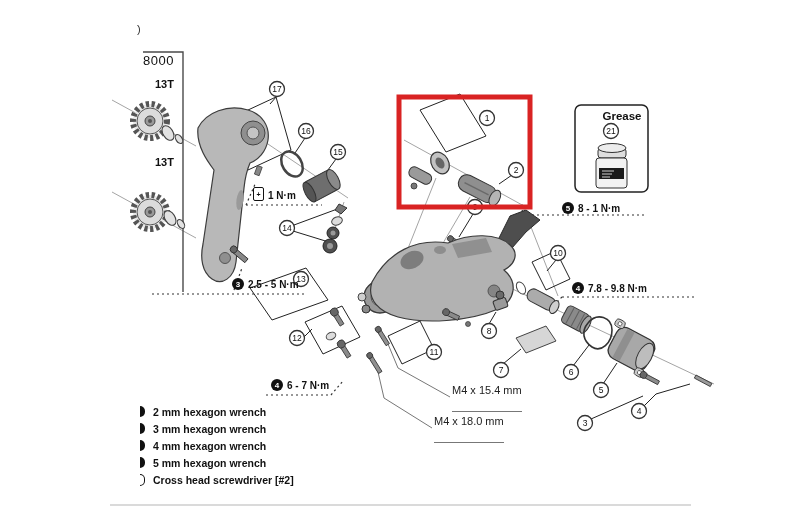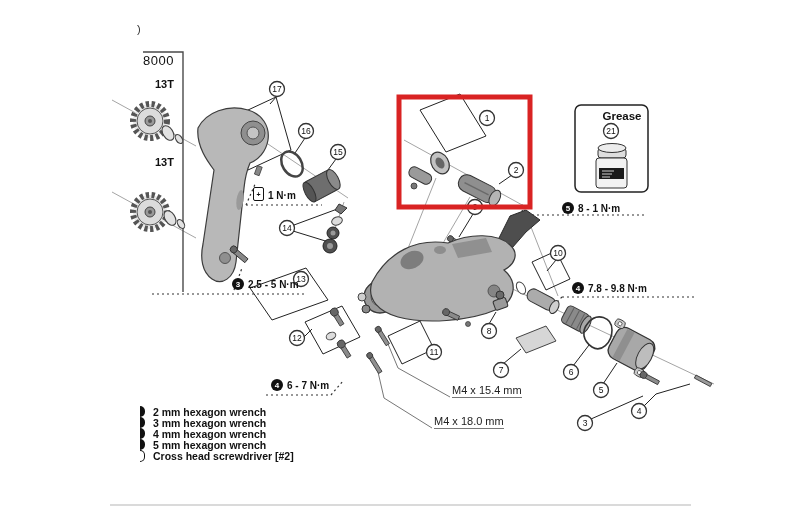--- a/index.html
+++ b/index.html
@@ -16,22 +16,22 @@
   .tool-circle{
     width:12px;height:12px;border-radius:50%;background:#111;color:#fff;
     display:inline-flex;align-items:center;justify-content:center;
     font-size:8px;font-weight:700;flex:0 0 auto;
   }
   .tool-box{
     width:9px;height:12px;border:1.5px solid #111;border-radius:2px;background:#fff;
     display:inline-flex;align-items:center;justify-content:center;
     font-size:7px;font-weight:700;color:#111;flex:0 0 auto;
   }
-  .dim{font-size:11px;color:#222;border-bottom:1px solid #777;padding-bottom:1px;}
-  #legend{display:flex;flex-direction:column;text-align:right;}
+  .dim{font-size:11px;color:#222;border-bottom:1px solid #777;padding-bottom:15px;}
+  #legend{display:flex;flex-direction:column;gap:6px;text-align:right;}
   .legend-row{display:flex;align-items:center;gap:8px;height:11px;}
   .legend-label{font-size:10.5px;font-weight:700;color:#111;}
   .half-disk{width:5px;height:11px;background:#111;border-radius:0 5.5px 5.5px 0;flex:0 0 auto;}
   .half-disk.outline{background:#fff;border:1.5px solid #111;border-left:none;width:4px;height:10px;}
   svg text.co{font-size:8.5px;fill:#111;}
 </style>
 </head>
 <body>
 
 <svg width="800" height="516" viewBox="0 0 800 516" style="position:absolute;left:0;top:0;">

